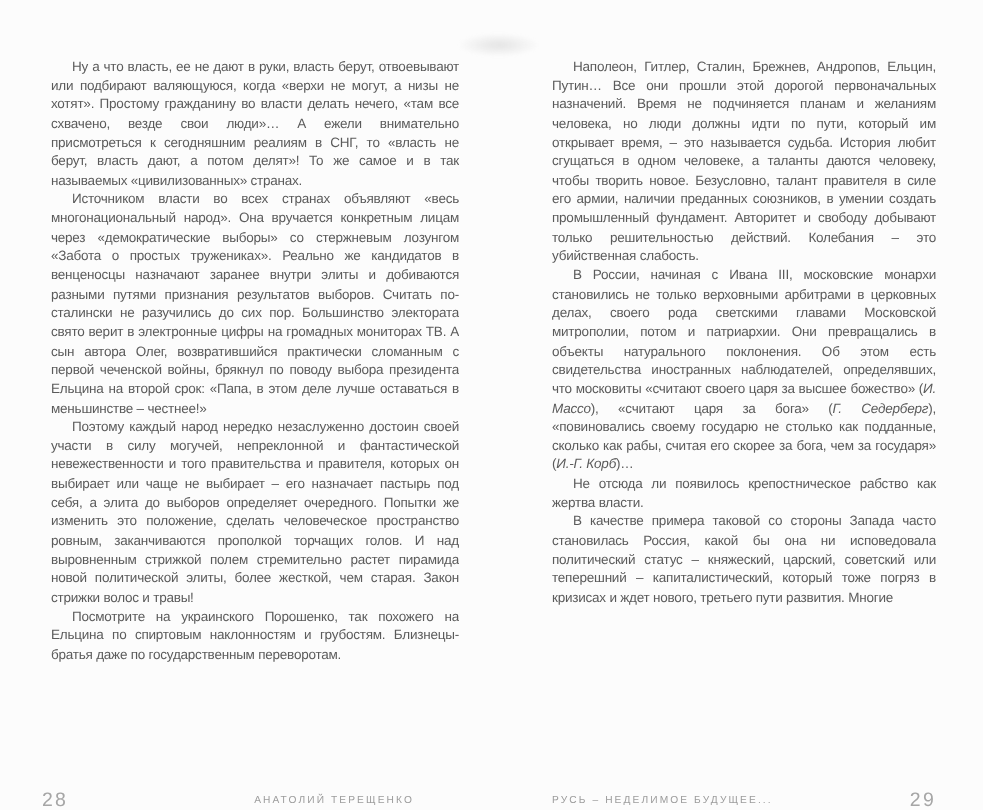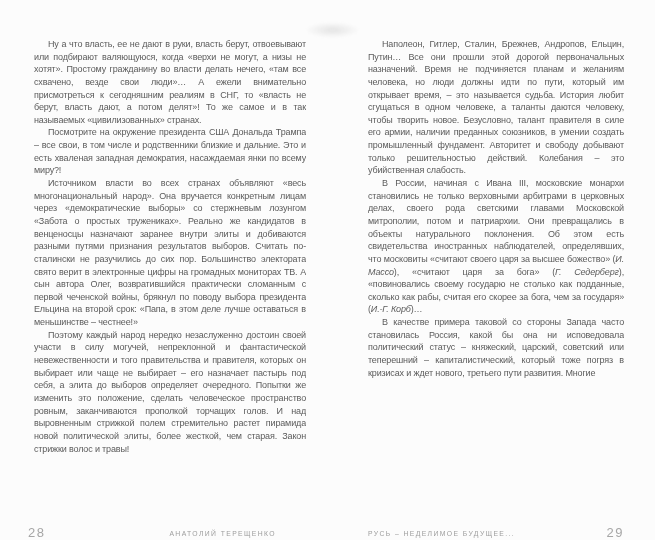--- a/index.html
+++ b/index.html
@@ -85,34 +85,35 @@
 </head>
 <body>
 
 <div class="spread">
 
   <div class="gutter-smudge"></div>
 
   <div class="page page-left">
     <div class="text-block">
         <p><span>Ну а что власть, ее не дают в руки, власть берут, отвоевывают или подбирают валяющуюся, когда «верхи не могут, а низы не хотят». Простому гражданину во власти делать нечего, «там все схвачено, везде свои люди»… А ежели внимательно присмотреться к сегодняшним реалиям в СНГ, то «власть не берут, власть дают, а потом делят»! То же самое и в так называемых «цивилизованных» странах.</span></p>
-        <p><span>Посмотрите на окружение президента США Дональда Трампа – все свои, в том числе и родственники близкие и дальние. Это и есть хваленая западная демократия, насаждаемая янки по всему миру?!</span></p>
         <p><span>Источником власти во всех странах объявляют «весь многонациональный народ». Она вручается конкретным лицам через «демократические выборы» со стержневым лозунгом «Забота о простых тружениках». Реально же кандидатов в венценосцы назначают заранее внутри элиты и добиваются разными путями признания результатов выборов. Считать по-сталински не разучились до сих пор. Большинство электората свято верит в электронные цифры на громадных мониторах ТВ. А сын автора Олег, возвратившийся практически сломанным с первой чеченской войны, брякнул по поводу выбора президента Ельцина на второй срок: «Папа, в этом деле лучше оставаться в меньшинстве – честнее!»</span></p>
         <p><span>Поэтому каждый народ нередко незаслуженно достоин своей участи в силу могучей, непреклонной и фантастической невежественности и того правительства и правителя, которых он выбирает или чаще не выбирает – его назначает пастырь под себя, а элита до выборов определяет очередного. Попытки же изменить это положение, сделать человеческое пространство ровным, заканчиваются прополкой торчащих голов. И над выровненным стрижкой полем стремительно растет пирамида новой политической элиты, более жесткой, чем старая. Закон стрижки волос и травы!</span></p>
+        <p><span>Посмотрите на украинского Порошенко, так похожего на Ельцина по спиртовым наклонностям и грубостям. Близнецы-братья даже по государственным переворотам.</span></p>
       </div>
     <div class="footer">
       <span class="page-num">28</span>
       <span class="running-title">АНАТОЛИЙ ТЕРЕЩЕНКО</span>
     </div>
   </div>
 
   <div class="page page-right">
     <div class="text-block">
         <p><span>Наполеон, Гитлер, Сталин, Брежнев, Андропов, Ельцин, Путин… Все они прошли этой дорогой первоначальных назначений. Время не подчиняется планам и желаниям человека, но люди должны идти по пути, который им открывает время, – это называется судьба. История любит сгущаться в одном человеке, а таланты даются человеку, чтобы творить новое. Безусловно, талант правителя в силе его армии, наличии преданных союзников, в умении создать промышленный фундамент. Авторитет и свободу добывают только решительностью действий. Колебания – это убийственная слабость.</span></p>
         <p><span>В России, начиная с Ивана III, московские монархи становились не только верховными арбитрами в церковных делах, своего рода светскими главами Московской митрополии, потом и патриархии. Они превращались в объекты натурального поклонения. Об этом есть свидетельства иностранных наблюдателей, определявших, что московиты «считают своего царя за высшее божество» (</span><span class="em">И. Массо</span><span>), «считают царя за бога» (</span><span class="em">Г. Седерберг</span><span>), «повиновались своему государю не столько как подданные, сколько как рабы, считая его скорее за бога, чем за государя» (</span><span class="em">И.-Г. Корб</span><span>)…</span></p>
+        <p><span>Не отсюда ли появилось крепостническое рабство как жертва власти.</span></p>
         <p><span>В качестве примера таковой со стороны Запада часто становилась Россия, какой бы она ни исповедовала политический статус – княжеский, царский, советский или теперешний – капиталистический, который тоже погряз в кризисах и ждет нового, третьего пути развития. Многие</span></p>
       </div>
     <div class="footer">
       <span class="running-title">РУСЬ – НЕДЕЛИМОЕ БУДУЩЕЕ...</span>
       <span class="page-num">29</span>
     </div>
   </div>
 
 </div>
 

